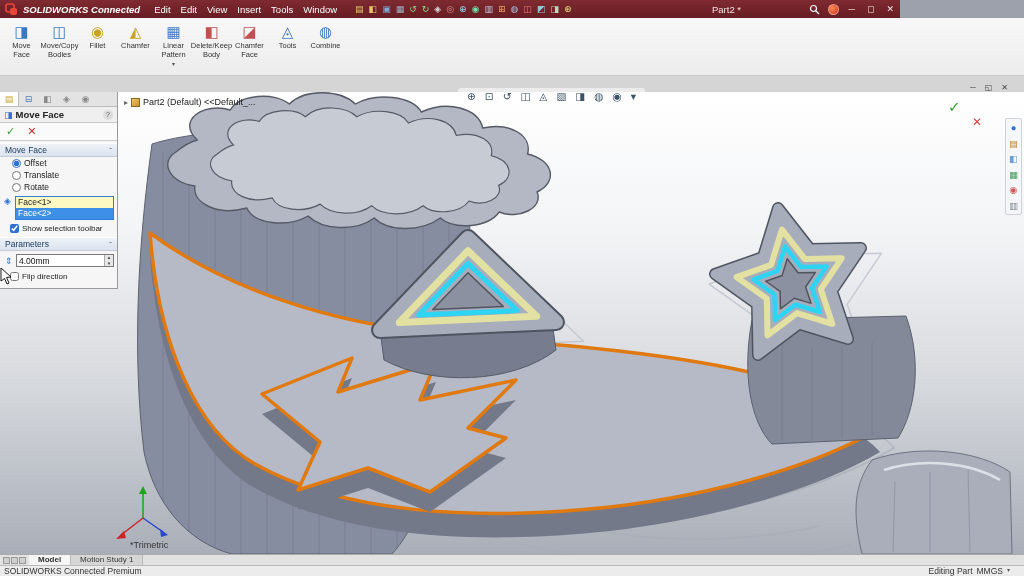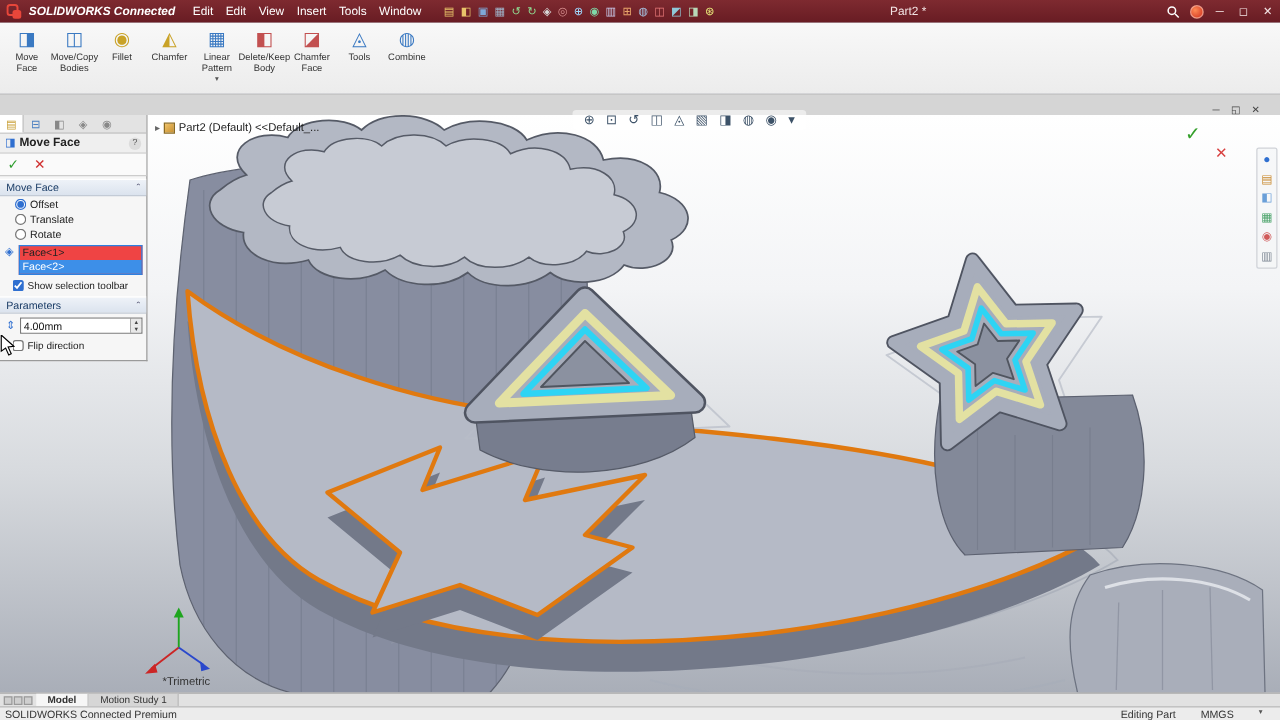--- a/index.html
+++ b/index.html
@@ -1,19 +1,19 @@
 <!DOCTYPE html>
 <html><head>
 <meta charset="utf-8">
 <style>
 *{margin:0;padding:0;box-sizing:border-box}
 html,body{width:1024px;height:576px;overflow:hidden;background:#9ca1ac;
   font-family:"Liberation Sans","DejaVu Sans",sans-serif;font-size:10px}
 
-.titlebar{position:absolute;left:0;top:0;width:1024px;height:18px;
+.titlebar{position:absolute;left:0;top:0;width:900px;height:18px;
   background:linear-gradient(#7e2a30,#681c23);color:#fff;display:flex;align-items:center;gap:3px;padding:0 5px;z-index:10}
 .app-name{font-weight:bold;font-style:italic;font-size:9.5px;margin:0 6px 0 2px;white-space:nowrap}
 .menu-item{padding:0 5px;font-size:9.5px}
 .quick-icons{display:flex;gap:5px;margin-left:10px}
 .qi{font-size:9px;line-height:1}
 .doc-title{position:absolute;left:712px;top:4px;font-size:9.5px;color:#f2e3e3}
 .tb-right{position:absolute;right:4px;top:0;height:18px;display:flex;align-items:center;gap:8px}
 .avatar{width:11px;height:11px;border-radius:50%;background:radial-gradient(circle at 35% 35%,#ff8a55,#cf2f1d);border:1px solid rgba(255,255,255,.4)}
 .win-btn{font-size:9px;color:#f3e4e4;padding:0 2px}
 
@@ -56,38 +56,38 @@
 .pm-actions{display:flex;gap:12px;padding:2px 6px;border-bottom:1px solid #ccc;background:#fafafa}
 .ok{color:#2e9e2e;font-weight:bold;font-size:11px}
 .cancel{color:#d03030;font-weight:bold;font-size:11px}
 .pm-group-h{display:flex;align-items:center;background:linear-gradient(#eef2f8,#dbe3ee);border-top:1px solid #fff;border-bottom:1px solid #c3cbd6;padding:1px 5px;font-size:8.5px;color:#1a3c66;margin-top:2px}
 .pm-group-h .gl{flex:1}
 .chev{font-size:8px;color:#446}
 .radio-row{display:flex;align-items:center;gap:3px;font-size:8.5px;color:#222;padding:1px 2px 1px 12px}
 input[type=radio],input[type=checkbox]{width:9px;height:9px;margin:0;accent-color:#2f6fd0}
 .sel-row{display:flex;gap:2px;padding:3px 3px 2px 2px}
 .sel-icon{color:#2f6fd0;font-size:9px;width:11px;text-align:center}
-.sel-box{flex:1;border:1px solid #2d7fe0;background:#ef4444;min-height:24px}
+.sel-box{flex:1;border:1px solid #2d7fe0;background:#fef9c3;min-height:24px}
 .sel-item{font-size:8.5px;color:#222;padding:0 2px;height:11px;line-height:11px;white-space:nowrap;overflow:hidden}
 .sel-item.active{background:#3d8fe8;color:#fff}
 .chk-row{display:flex;align-items:center;gap:3px;font-size:8px;color:#222;padding:2px 2px 2px 10px}
 .param-row{display:flex;align-items:center;gap:2px;padding:3px 3px}
 .param-icon{color:#2f6fd0;font-size:9px;width:11px;text-align:center}
 .spin-input{flex:1;display:flex;border:1px solid #7a7a7a;background:#fff;height:13px}
 .spin-input input{flex:1;border:none;outline:none;font-size:8.5px;padding:0 2px;width:50px;font-family:inherit;color:#111}
 .spin-btns{display:flex;flex-direction:column;width:9px;border-left:1px solid #aaa}
 .spin-btns span{flex:1;font-size:4.5px;line-height:5px;text-align:center;color:#444;background:#e8e8e8}
 
 .bottombar{position:absolute;left:0;top:554px;width:1024px;height:11px;background:#e2e2e2;border-top:1px solid #aaa;display:flex;align-items:center;z-index:10}
 .splitters{display:flex;gap:1px;padding:0 3px}
 .splitters span{width:7px;height:7px;background:#cfcfcf;border:1px solid #9a9a9a}
 .btab{font-size:8px;padding:0 9px;height:10px;line-height:10px;color:#333;border-right:1px solid #bbb;background:#d6d6d6;white-space:nowrap}
 .btab.active{background:#f6f6f6;font-weight:bold}
 .statusbar{position:absolute;left:0;top:565px;width:1024px;height:11px;background:#ececec;border-top:1px solid #bbb;display:flex;align-items:center;font-size:8.5px;color:#333;padding:0 4px;z-index:10}
-.sb-right{margin-left:auto;display:flex;gap:20px;align-items:flex-start;padding-right:10px}
+.sb-right{margin-left:auto;display:flex;gap:4px;align-items:flex-start;padding-right:10px}
 .cursor{position:absolute;left:0;top:268px;z-index:50}
 </style>
 </head>
 <body>
 
 <div class="titlebar">
   <svg width="13" height="13" viewBox="0 0 13 13">
     <rect x="1" y="1" width="8" height="8" rx="2" fill="none" stroke="#e8463a" stroke-width="1.6"></rect>
     <rect x="5" y="5" width="7" height="7" rx="2" fill="#e8463a"></rect>
   </svg>

